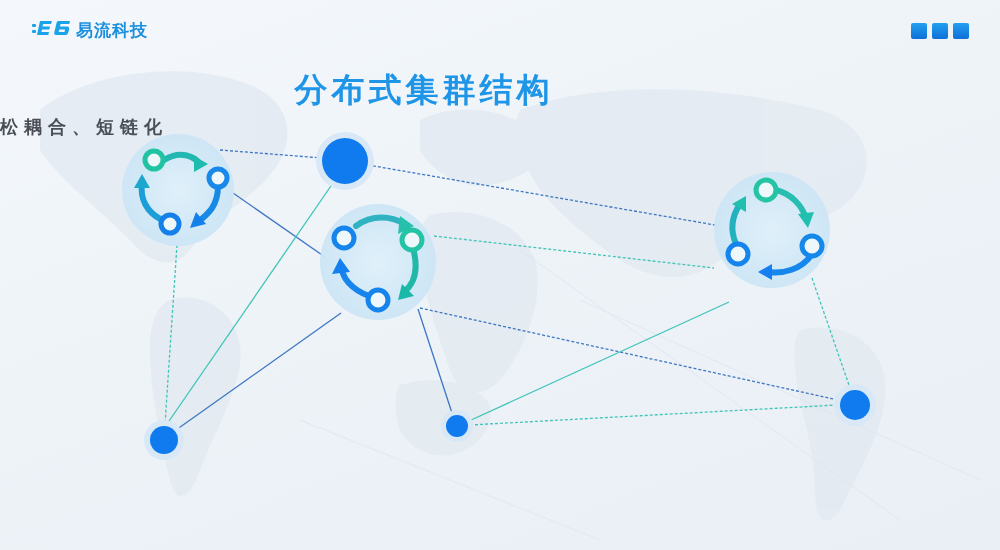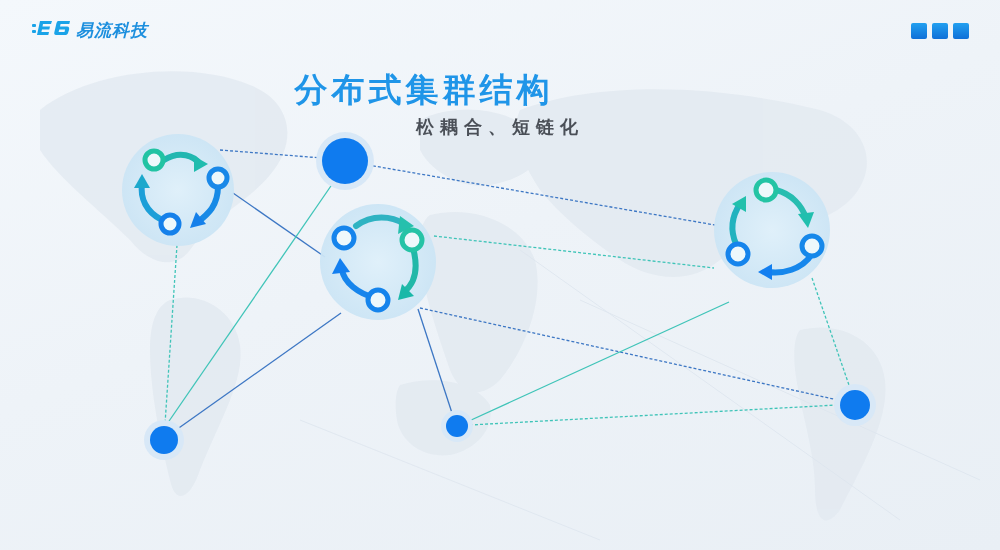--- a/index.html
+++ b/index.html
@@ -5,28 +5,28 @@
   html, body { margin: 0; padding: 0; }
   body {
     width: 1000px; height: 550px; overflow: hidden; position: relative;
     background: linear-gradient(160deg, #f4f8fc 0%, #eef3f8 45%, #e9eff5 100%);
     font-family: "DejaVu Sans", "Liberation Sans", sans-serif;
   }
   .map-bg { position: absolute; left: 0; top: 0; width: 1000px; height: 550px; }
   .logo { position: absolute; left: 32px; top: 18px; display: flex; align-items: center; gap: 4px; }
   .logo-mark { font-family: "DejaVu Sans", sans-serif; font-weight: bold; font-style: italic;
     color: #1aa3e8; font-size: 19px; letter-spacing: -1px; }
-  .logo-text { color: #1c8fde; font-size: 17px; font-weight: bold; letter-spacing: 1px; font-style: italic; }
+  .logo-text { color: #1c8fde; font-size: 17px; font-weight: bold; letter-spacing: 1px; }
   .menu-squares { position: absolute; left: 911px; top: 23px; display: flex; gap: 5px; }
   .menu-squares span { display: block; width: 16px; height: 16px; border-radius: 2px;
     background: linear-gradient(180deg, #22a0f0, #0f6fd8); }
   .title { position: absolute; left: 0; width: 848px; top: 68px; text-align: center;
     font-size: 33px; font-weight: bold; letter-spacing: 4px;
     color: #1f95e8; }
-  .subtitle { position: absolute; left: 0; width: 1000px; top: 115px; text-align: center;
+  .subtitle { position: absolute; left: 0; width: 1000px; top: 115px; text-align: left;
     font-size: 18px; letter-spacing: 6px; color: #4a4f57; font-weight: bold; }
   svg.diagram { position: absolute; left: 0; top: 0; }
 </style>
 </head>
 <body>
 
 <svg class="map-bg" width="1000" height="550" viewBox="0 0 1000 550">
   <g fill="#e3eaf1" opacity="0.85">
     <path d="M40,110 C90,70 190,60 250,85 C290,100 300,140 270,175 C250,200 215,215 190,250 C175,270 150,265 130,240 C100,210 60,180 40,150 Z"></path>
     <path d="M170,300 C200,290 235,310 240,345 C245,380 220,420 200,470 C190,500 175,505 170,480 C160,440 150,390 150,350 C150,320 158,305 170,300 Z"></path>

